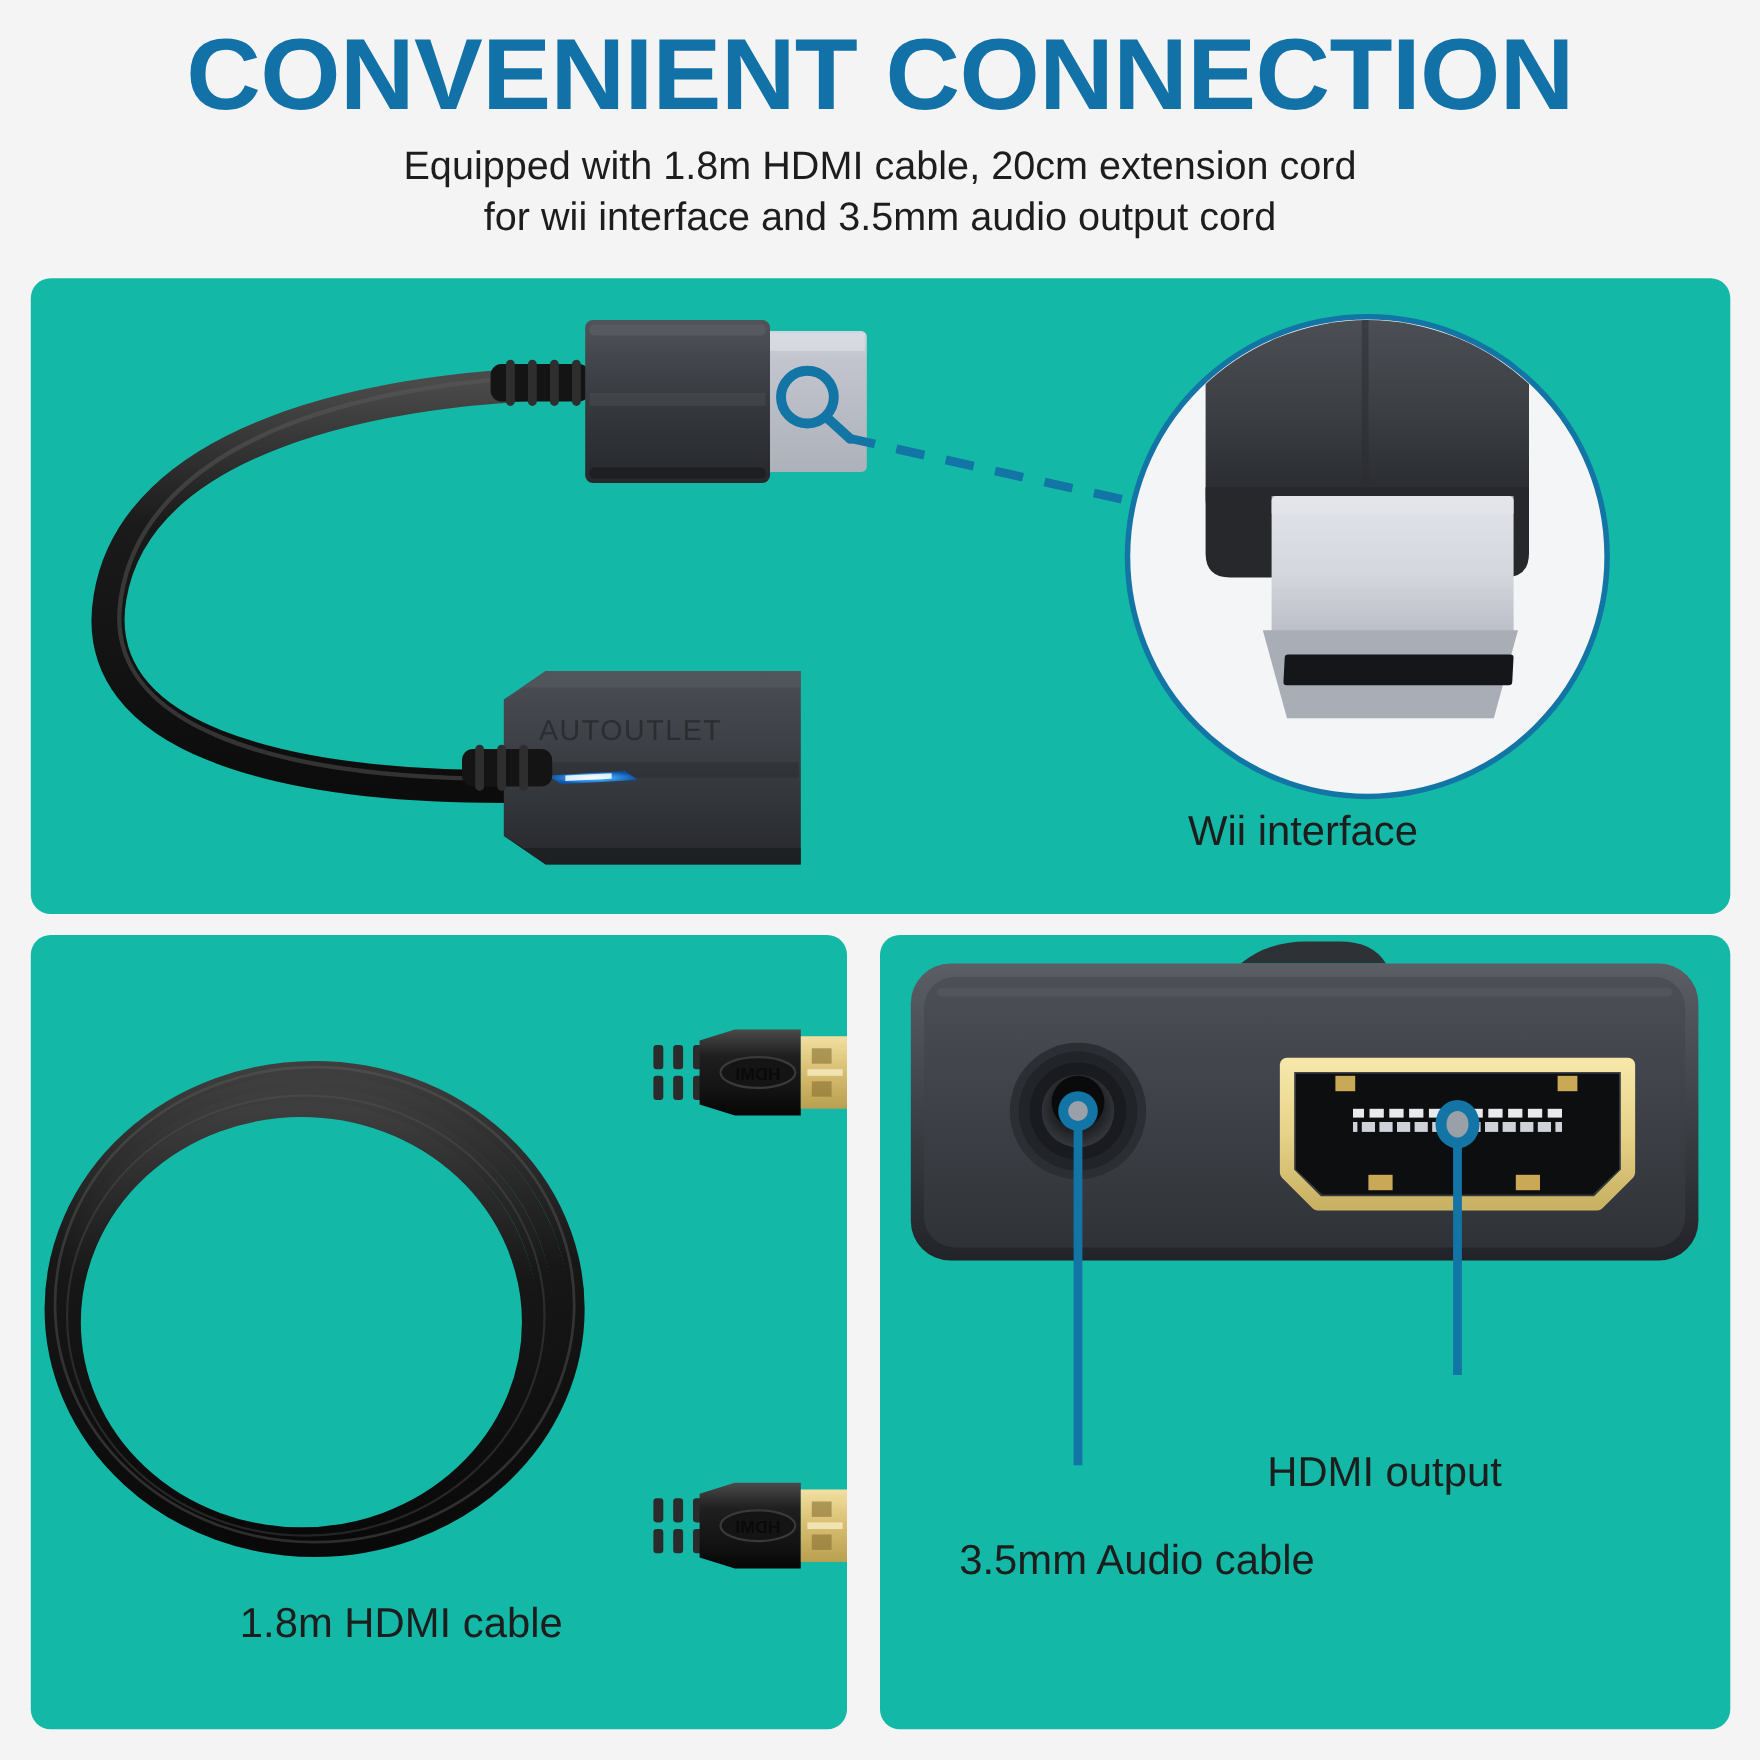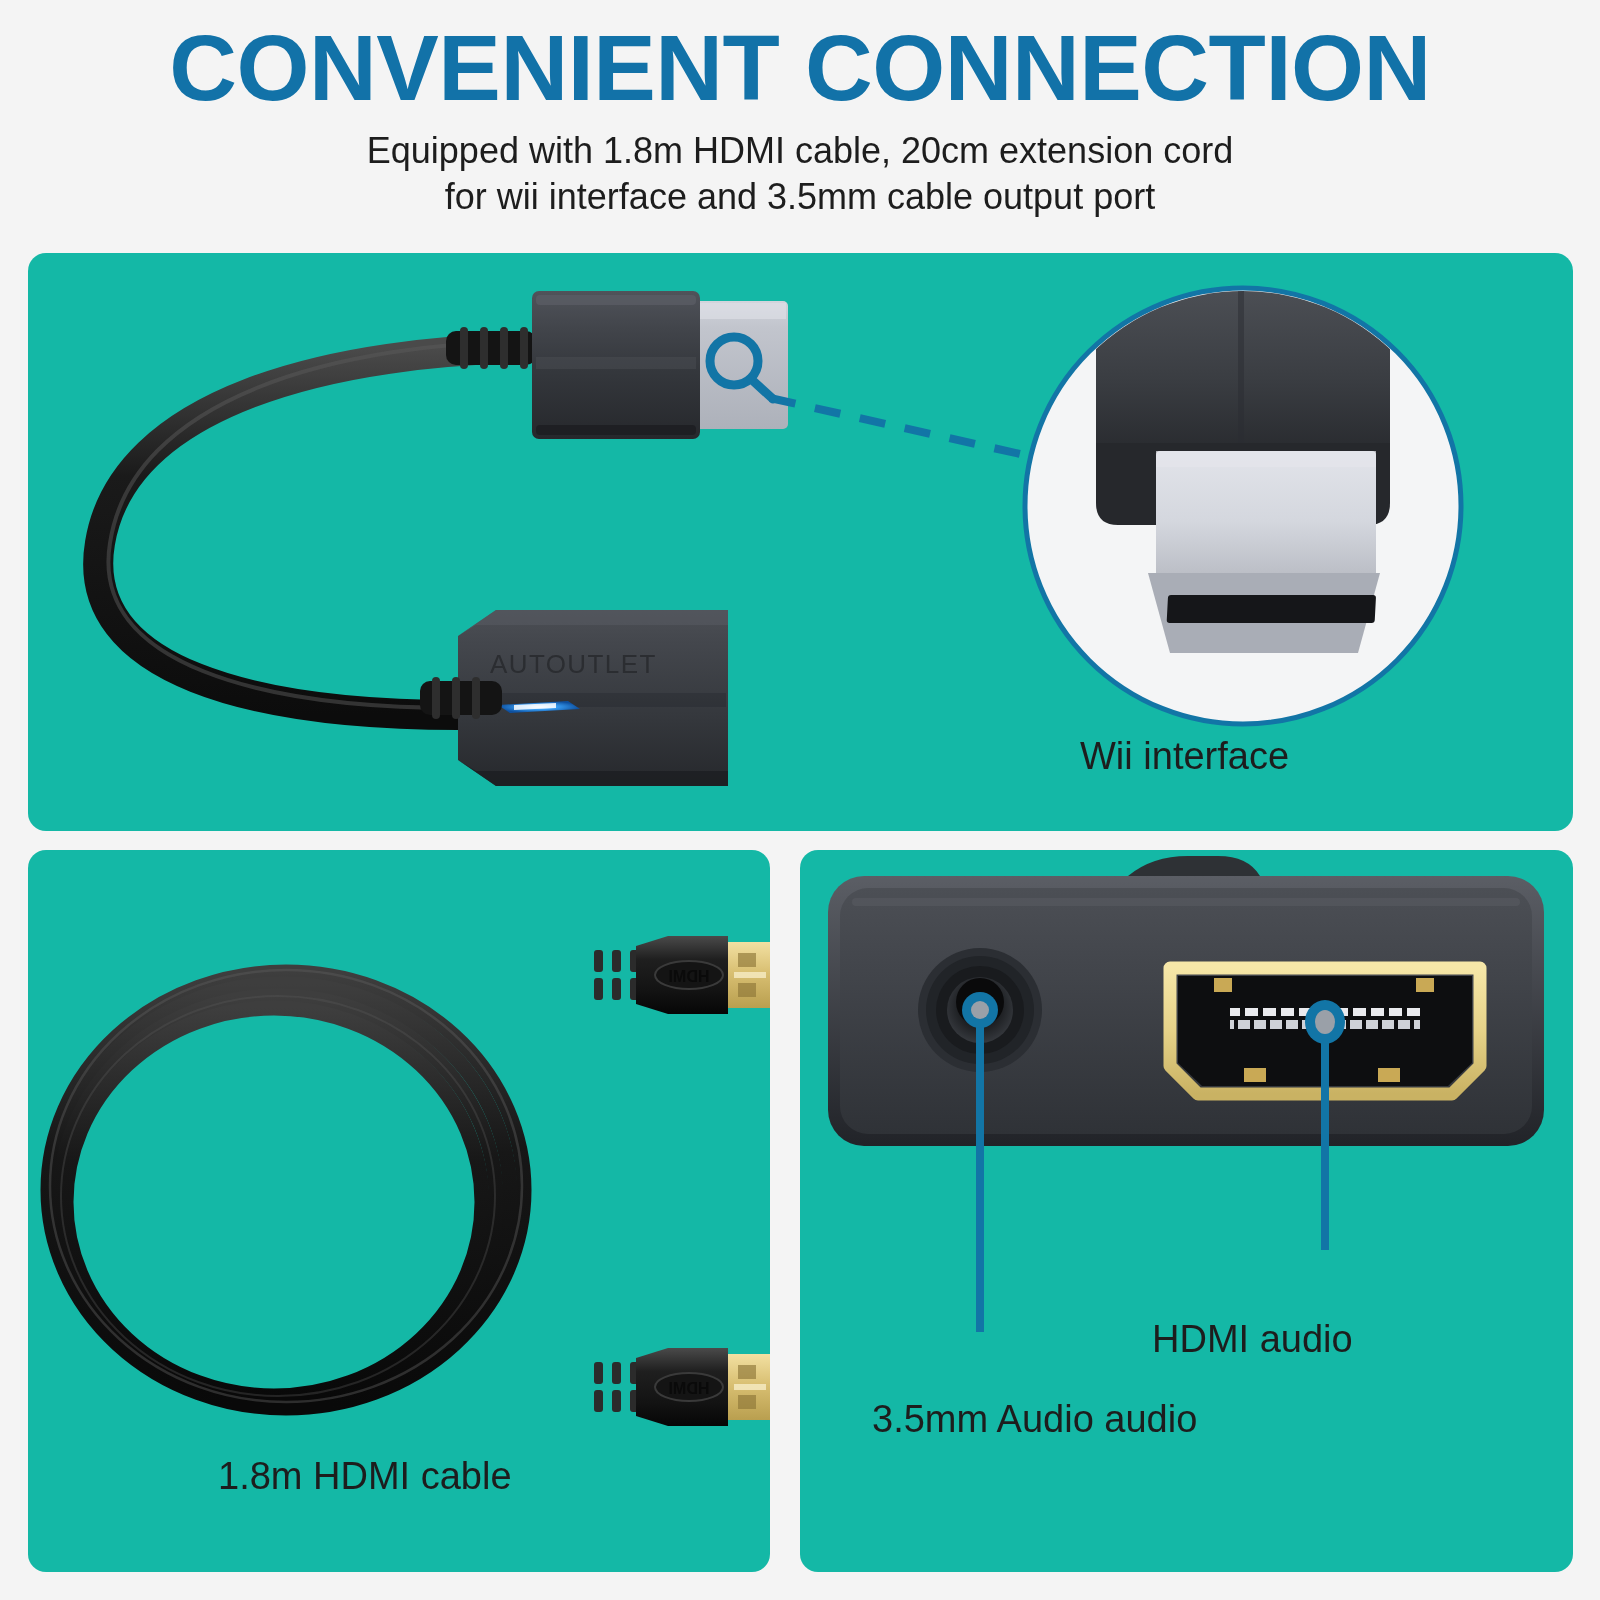--- a/index.html
+++ b/index.html
@@ -57,21 +57,21 @@
 </style>
 </head>
 <body>
 
 <div class="page">
 
   <div class="header">
     <div class="title">CONVENIENT CONNECTION</div>
     <div class="subtitle">
       <div>Equipped with 1.8m HDMI cable, 20cm extension cord</div>
-      <div>for wii interface and 3.5mm cable output port</div>
+      <div>for wii interface and 3.5mm audio output cord</div>
     </div>
   </div>
 
   <div class="card" id="card-top">
     <svg class="svgfull" viewBox="0 0 1545 578">
       <defs>
         <linearGradient id="cableG" x1="0" y1="0" x2="0" y2="1">
           <stop offset="0%" stop-color="#4a4a4a"></stop>
           <stop offset="35%" stop-color="#1a1a1a"></stop>
           <stop offset="100%" stop-color="#0c0c0c"></stop>
@@ -324,16 +324,16 @@
       </g>
 
       <line x1="180" y1="160" x2="180" y2="482" stroke="#1275a6" stroke-width="8"></line>
       <line x1="525" y1="172" x2="525" y2="400" stroke="#1275a6" stroke-width="8"></line>
       <circle cx="180" cy="160" r="18" fill="#1275a6"></circle>
       <circle cx="180" cy="160" r="9" fill="#9aa0a8"></circle>
       <ellipse cx="525" cy="172" rx="20" ry="22" fill="#1275a6"></ellipse>
       <ellipse cx="525" cy="172" rx="10" ry="12" fill="#9aa0a8"></ellipse>
     </svg>
   </div>
-  <div class="caption" id="cap-hdmi">HDMI audio</div>
-  <div class="caption" id="cap-audio">3.5mm Audio audio</div>
+  <div class="caption" id="cap-hdmi">HDMI output</div>
+  <div class="caption" id="cap-audio">3.5mm Audio cable</div>
 
 </div>
 
 </body></html>

